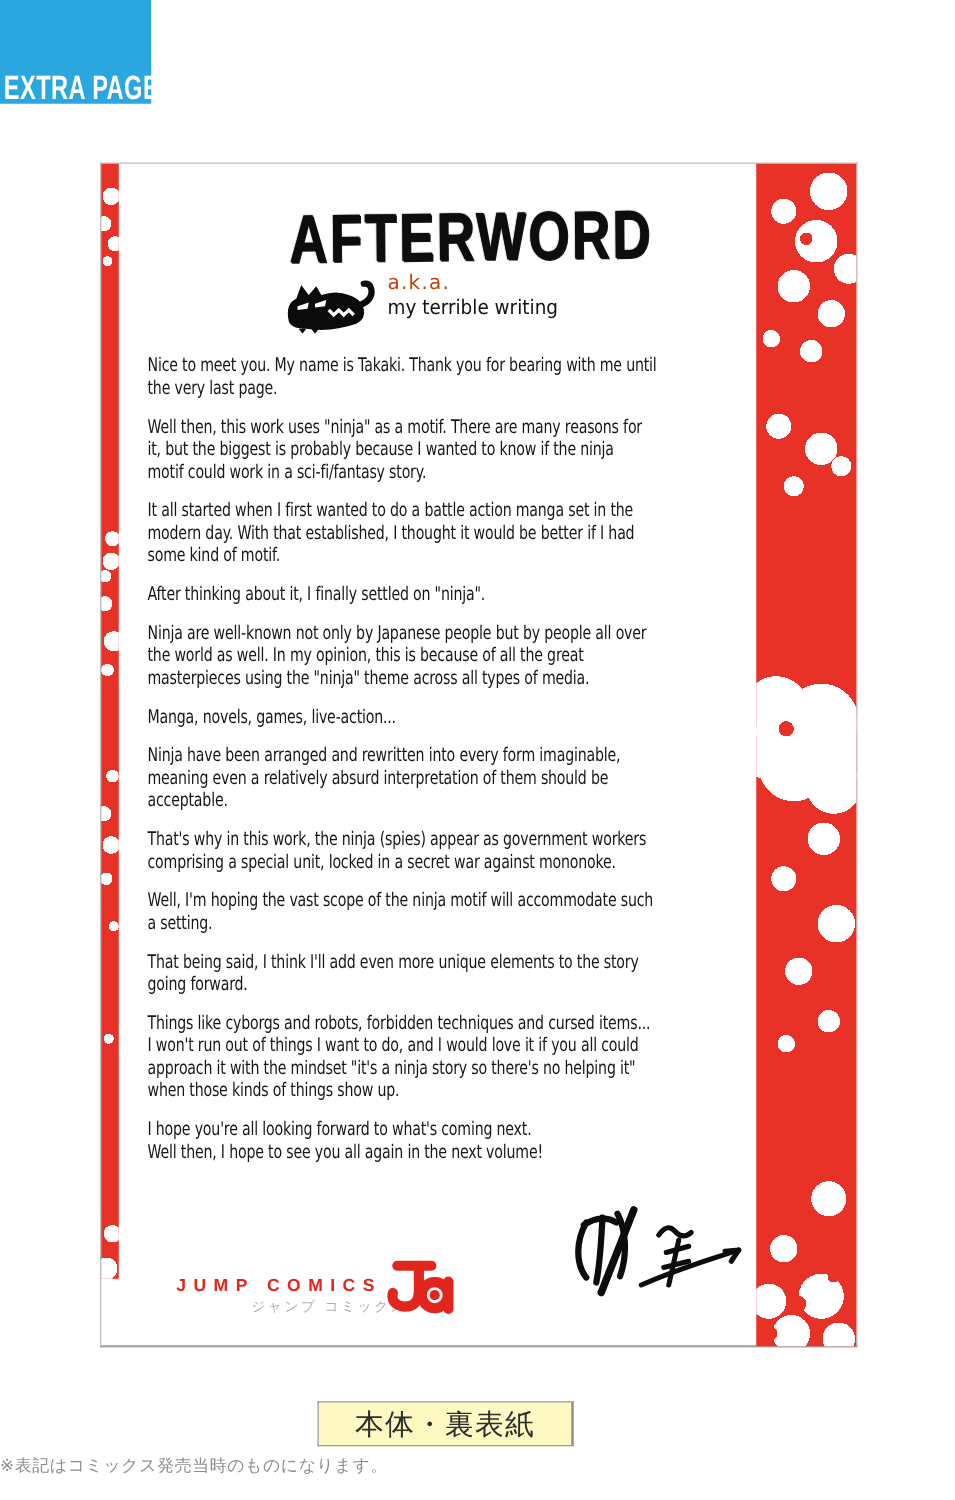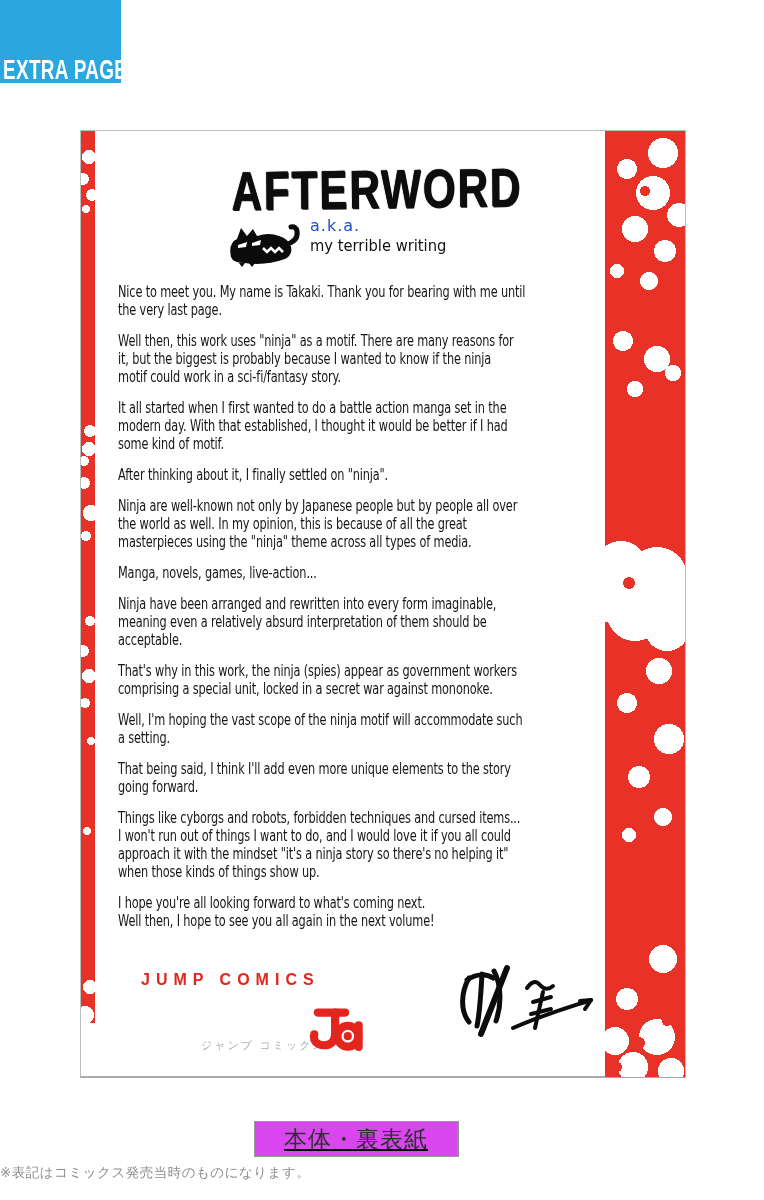--- a/index.html
+++ b/index.html
@@ -78,45 +78,45 @@
       radial-gradient(circle at 52px 906px, #fff 0 18px, rgba(255,255,255,0) 18px),
       radial-gradient(circle at 28px 936px, #fff 0 15px, rgba(255,255,255,0) 15px),
       radial-gradient(circle at 66px 940px, #fff 0 13px, rgba(255,255,255,0) 13px); }
 
   
   .title { position:absolute; left:150px; top:28px; color:#0d0d0d;
     font-family:"Liberation Sans", sans-serif; font-weight:900; font-size:46px;
     letter-spacing:2px; white-space:nowrap;
     transform:scale(0.92,1.18) rotate(-0.6deg); transform-origin:left top;
     text-shadow:0 0 1px #000, 1px 1px 0 #1a1a1a; }
-  .aka { position:absolute; left:229px; top:85px; font-size:16px; color:#1d4ed8; letter-spacing:1px; }
+  .aka { position:absolute; left:229px; top:85px; font-size:16px; color:#c2410c; letter-spacing:1px; }
   .subtitle { position:absolute; left:229px; top:105px; font-size:16px; color:#111;
     white-space:nowrap; transform:scaleX(0.92); transform-origin:left top; }
   .cat { position:absolute; left:144px; top:90px; width:80px; height:46px; }
 
   
   .body-text { position:absolute; left:37px; top:152px; width:648px;
     transform:scaleX(0.755); transform-origin:left top;
     font-size:15px; line-height:18px; color:#161616; letter-spacing:-0.2px; }
   .body-text p { white-space:pre-line; margin-bottom:13px; }
 
   
-  .jump-comics { position:absolute; left:60px; top:840px; color:#e2251d;
-    font-family:"Liberation Sans", sans-serif; font-weight:bold; font-size:16px;
+  .jump-comics { position:absolute; left:60px; top:889px; color:#e2251d;
+    font-family:"Liberation Sans", sans-serif; font-weight:bold; font-size:14px;
     letter-spacing:6px; white-space:nowrap; }
   .jump-comics-jp { position:absolute; left:120px; top:907px; color:#a9aeb4;
     font-size:11px; letter-spacing:2px; white-space:nowrap; }
   .jc-logo { position:absolute; left:226px; top:869px; width:58px; height:56px; }
 
   .signature { position:absolute; left:366px; top:833px; width:156px; height:74px; }
 
   
   .spine-box { position:absolute; left:254px; top:1121px; width:205px; height:36px;
-    border:1px solid #9a9a9a; border-right:2px solid #8f8f8f; background:#d946ef;
-    display:flex; align-items:center; justify-content:center;text-decoration:underline; }
+    border:1px solid #9a9a9a; border-right:2px solid #8f8f8f; background:#fef9c3;
+    display:flex; align-items:center; justify-content:center; }
   .spine-box span { font-family:"DejaVu Serif", serif; font-size:23px; color:#2e2e2e;
     letter-spacing:1px; white-space:nowrap; }
   .footnote { position:absolute; left:0; top:1164px; width:764px; text-align:left;
     font-size:13.5px; color:#8d8d8d; letter-spacing:0.5px; }
 </style>
 </head>
 <body>
 
 <div class="stage">
 

